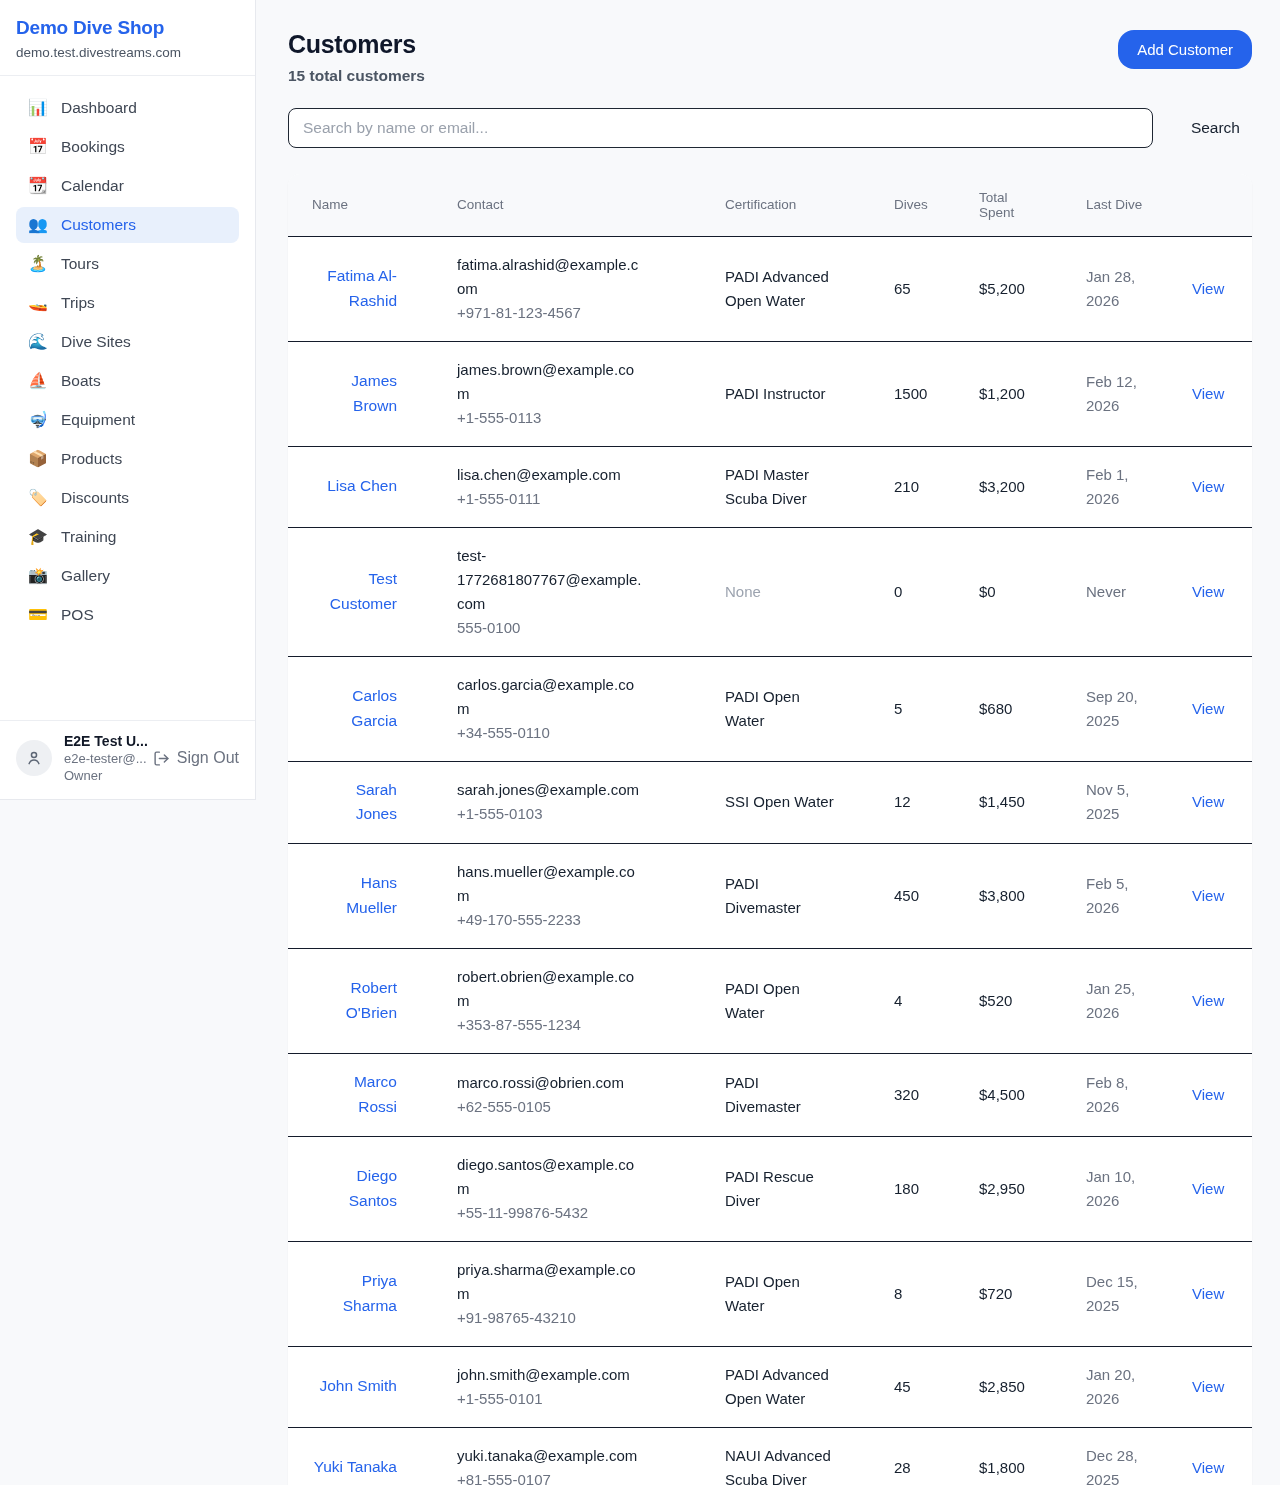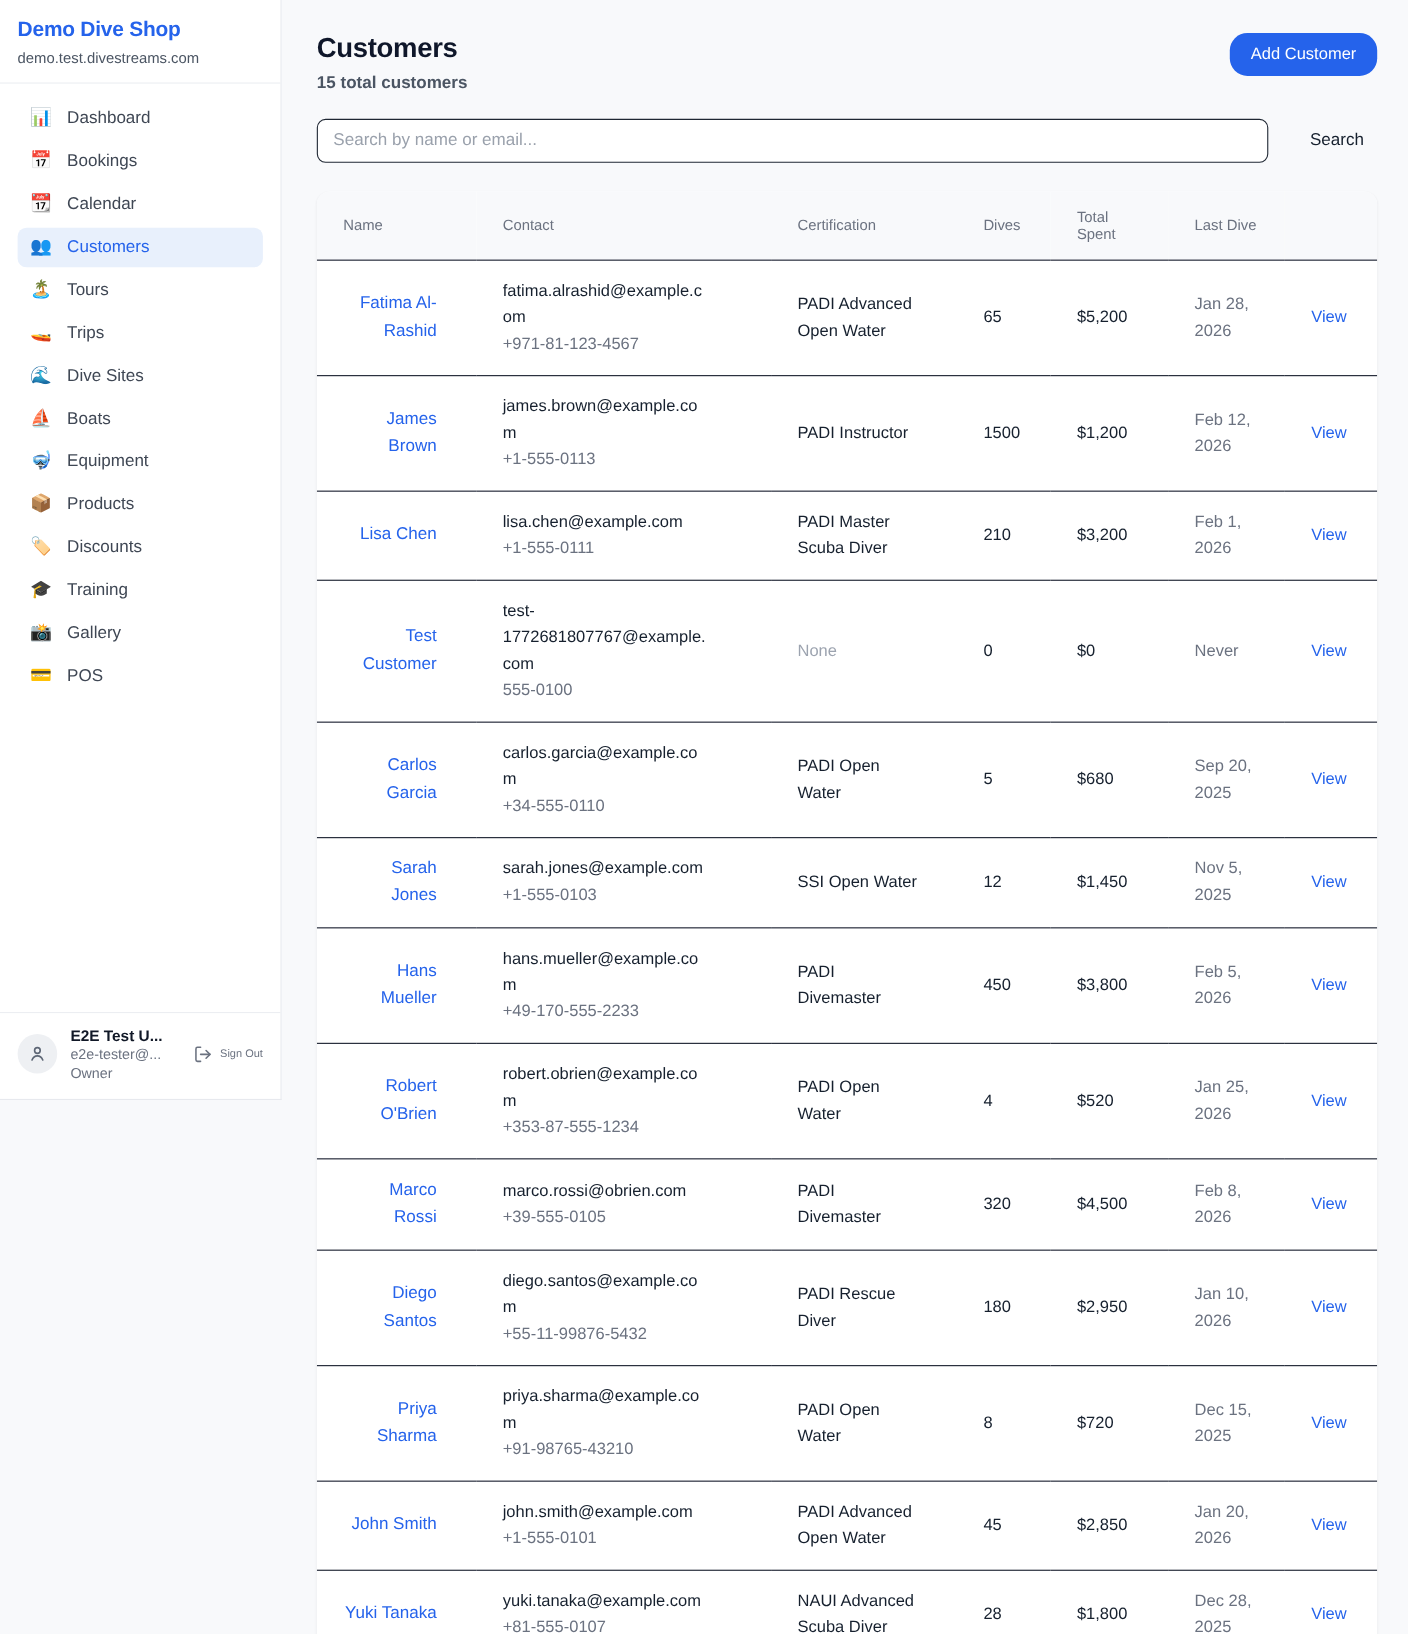--- a/index.html
+++ b/index.html
@@ -8,21 +8,21 @@
     font-family:"Liberation Sans", sans-serif;
     background:#f8f9fb;
     color:#111827;
     position:relative;
     min-height:1485px;
   }
 
   
   .sidebar {
     position:absolute; top:0; left:0;
-    width:256px; height:1000px;
+    width:256px; height:800px;
     background:#ffffff;
     border-right:1px solid #e7e9ee;
     border-bottom:1px solid #e7e9ee;
   }
   .sidebar-header { padding:17px 16px 15px; border-bottom:1px solid #eceef2; }
   .shop-name { color:#2563eb; font-size:19px; font-weight:bold; letter-spacing:-0.2px; }
   .shop-domain { margin-top:6px; font-size:13.5px; color:#4b5563; }
 
   .nav { padding:14px 16px; }
   .nav-item {
@@ -43,21 +43,21 @@
   .avatar {
     width:36px; height:36px; border-radius:50%;
     background:#eef0f3; flex:none;
     display:flex; align-items:center; justify-content:center;
   }
   .user-info { flex:1; min-width:0; }
   .user-name { font-size:14px; font-weight:bold; color:#111827; white-space:nowrap; }
   .user-email, .user-role { font-size:13px; color:#6b7280; margin-top:2px; white-space:nowrap; }
   .signout {
     display:flex; align-items:center; gap:7px;
-    color:#6b7280; font-size:10px; cursor:pointer; flex:none;
+    color:#6b7280; font-size:16px; cursor:pointer; flex:none;
     background:none; border:none; font-family:inherit;
   }
 
   
   .main { margin-left:288px; width:964px; padding:30px 0 32px; }
   .page-header { display:flex; justify-content:space-between; align-items:flex-start; }
   .page-title { font-size:25px; font-weight:bold; color:#0f172a; letter-spacing:-0.3px; }
   .page-subtitle { margin-top:8px; font-size:15.5px; color:#4b5563;font-weight:bold; }
   .btn-primary {
     background:#2563eb; color:#ffffff; border:none;
@@ -353,21 +353,21 @@
       <td class="c-dives">4</td>
       <td class="c-spent">$520</td>
       <td class="c-last">Jan 25, 2026</td>
       <td class="c-action"><a>View</a></td>
     </tr>
 
     <tr>
       <td class="c-name"><a>Marco Rossi</a></td>
       <td class="c-contact">
         <div class="email">marco.rossi@obrien.com</div>
-        <div class="phone">+39-555-0105</div>
+        <div class="phone">+62-555-0105</div>
       </td>
       <td class="c-cert">PADI Divemaster</td>
       <td class="c-dives">320</td>
       <td class="c-spent">$4,500</td>
       <td class="c-last">Feb 8, 2026</td>
       <td class="c-action"><a>View</a></td>
     </tr>
 
     <tr>
       <td class="c-name"><a>Diego Santos</a></td>

